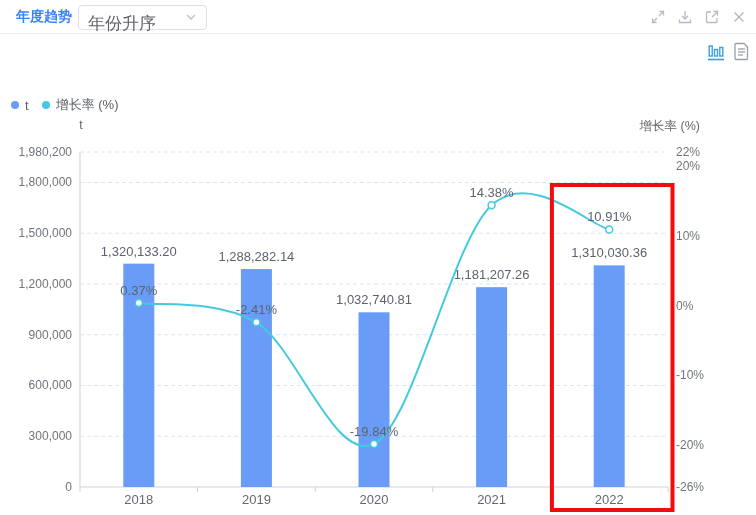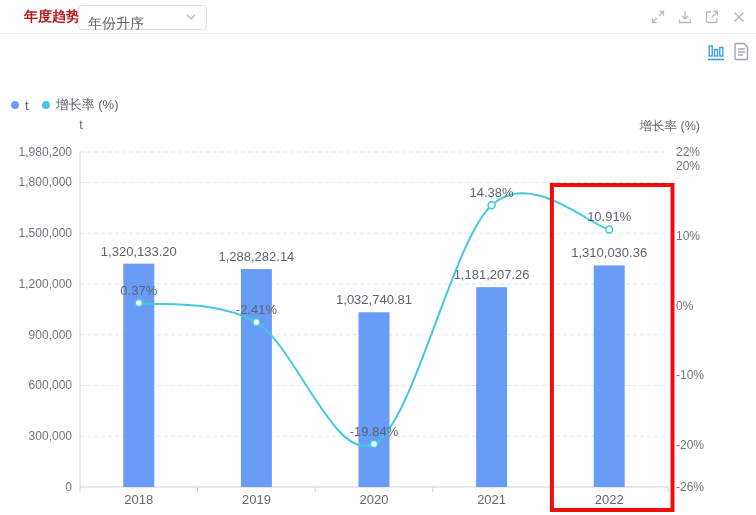--- a/index.html
+++ b/index.html
@@ -2,25 +2,25 @@
 <html><head>
 <meta charset="utf-8">
 <style>
   html,body{margin:0;padding:0;}
   body{
     width:756px;height:515px;position:relative;overflow:hidden;
     background:#ffffff;
     font-family:"Liberation Sans","DejaVu Sans",sans-serif;
   }
   .header{position:absolute;top:0;left:0;width:756px;height:33px;background:#fff;border-bottom:1px solid #e9edf2;}
-  .title{position:absolute;left:16px;top:0;height:33px;line-height:33px;font-size:14px;font-weight:bold;color:#b91c1c;margin-left:8px;}
+  .title{position:absolute;left:16px;top:0;height:33px;line-height:33px;font-size:14px;font-weight:bold;color:#3b82f6;}
   .select{position:absolute;left:78px;top:5px;width:129px;height:25px;box-sizing:border-box;
     border:1px solid #dcdfe6;border-radius:4px;background:#fff;cursor:pointer;
     display:flex;align-items:center;justify-content:space-between;padding:0 9px;}
-  .select .val{font-size:14px;color:#606266;margin-top:12px;}
+  .select .val{font-size:17px;color:#606266;margin-top:12px;}
   .win-icons{position:absolute;right:9px;top:9px;display:flex;gap:11px;align-items:center;}
   .win-icons span{display:block;width:16px;height:16px;cursor:pointer;}
   .win-icons svg{display:block;}
   .view-icons{position:absolute;right:6px;top:42px;display:flex;gap:8px;align-items:flex-end;}
   .view-icons span{display:block;cursor:pointer;}
   .legend{position:absolute;left:11px;top:96px;display:flex;gap:13px;align-items:center;}
   .legend .item{display:flex;align-items:center;gap:6px;cursor:pointer;}
   .legend .dot{width:8px;height:8px;border-radius:50%;}
   .legend .lbl{font-size:13px;color:#5a6066;}
   .axis-title-left{position:absolute;left:70px;top:118px;width:22px;text-align:center;font-size:12.5px;color:#666;}

